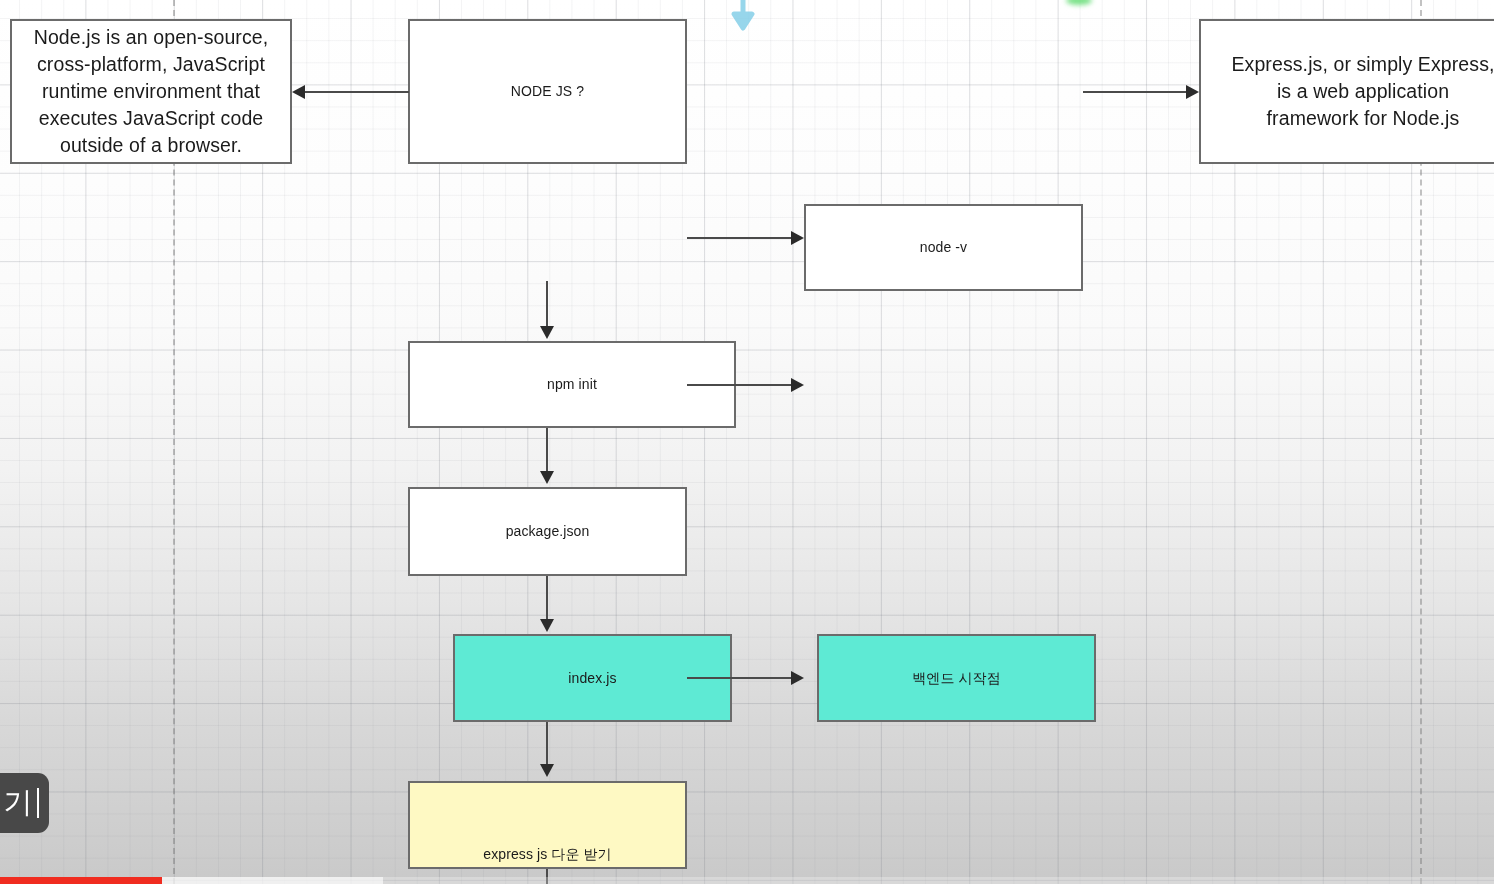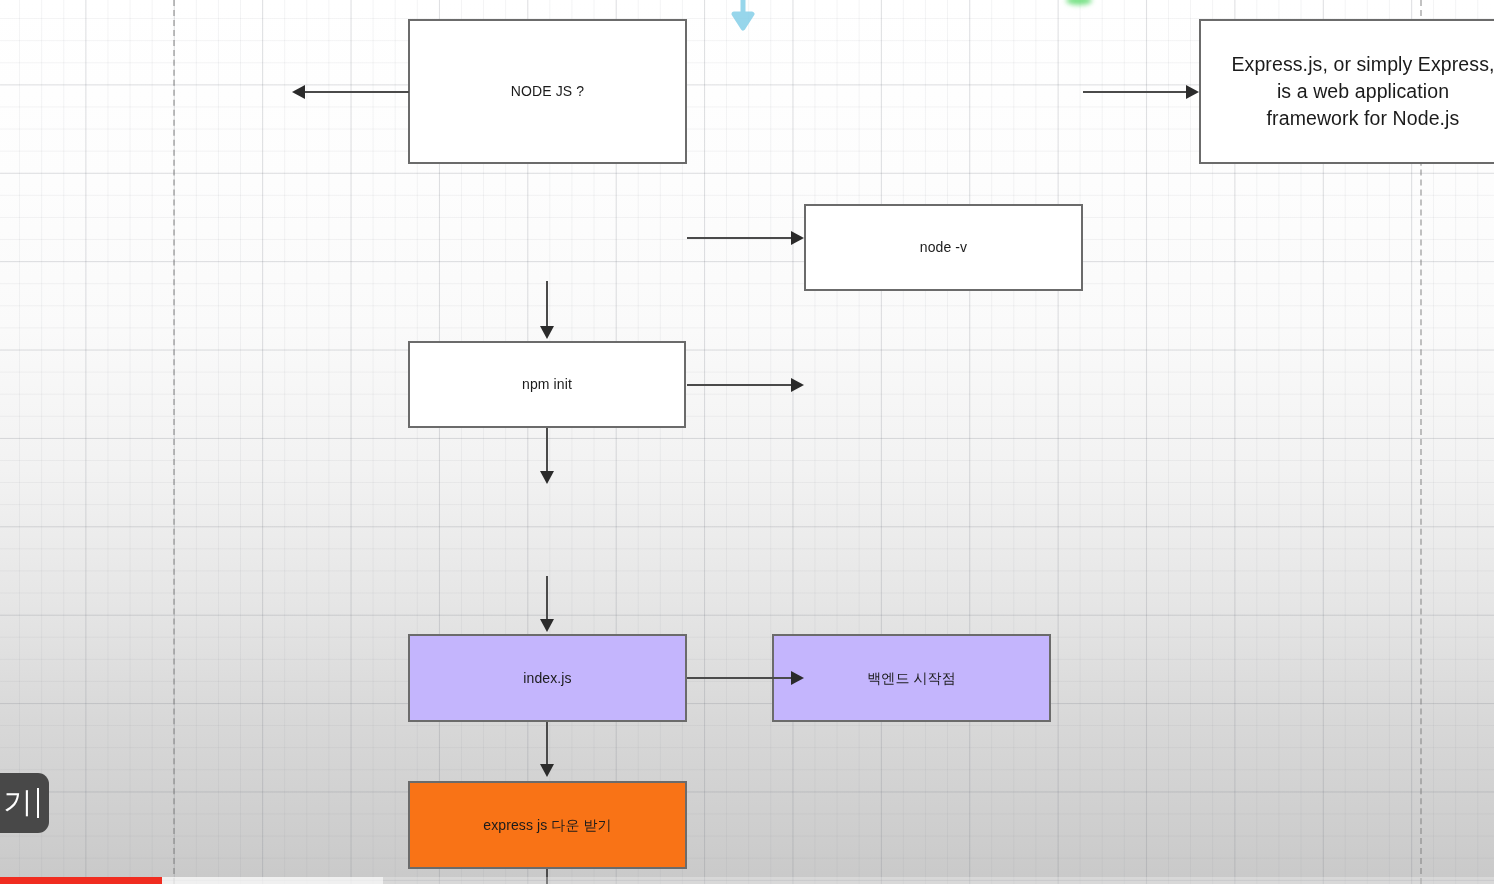--- a/index.html
+++ b/index.html
@@ -72,22 +72,22 @@
     display: flex;
     align-items: center;
     justify-content: center;
     text-align: center;
     color: #1b1b1b;
     font-size: 14px;
     line-height: 1.32;
     padding: 4px 9px;
     letter-spacing: 0.1px;
   }
-  .node.fill-light { background: #c4b5fd; }
-  .node.fill-dark  { background: #f97316; }
+  .node.fill-light { background: #5eead4; margin-left: 45px; }
+  .node.fill-dark  { background: #fef9c3; align-items: flex-end; }
   .node.multiline  { font-size: 19.5px; line-height: 1.38; }
   .node.multiline-sm { font-size: 16.5px; line-height: 1.45; }
 
   .node .txt { display: block; white-space: pre-line; }
 
   
   .edge {
     position: absolute;
     background: #4a4a4a;
   }
@@ -196,20 +196,27 @@
   <div class="grid-minor"></div>
   <div class="grid-major"></div>
   <div class="vsep" style="left:173px;"></div>
   <div class="vsep" style="left:1420px;"></div>
 
   <svg class="cyan-arrow" viewBox="0 0 24 38">
     <path d="M12 0 L12 22 M3 20 L12 34 L21 20 Z" fill="#86cfe8" stroke="#86cfe8" stroke-width="5" stroke-linejoin="round"></path>
   </svg>
   <div class="green-blob"></div>
 
+  <div class="node multiline" style="left:10px; top:19px; width:282px; height:145px;">
+    <span class="txt">Node.js is an open-source,
+cross-platform, JavaScript
+runtime environment that
+executes JavaScript code
+outside of a browser.</span>
+  </div>
 
   <div class="node" style="left:408px; top:19px; width:279px; height:145px;">
     <span class="txt">NODE JS ?</span>
   </div>
 
 
   <div class="node multiline" style="left:1199px; top:19px; width:328px; height:145px;">
     <span class="txt">Express.js, or simply Express,
 is a web application
 framework for Node.js</span>
@@ -225,31 +232,34 @@
   <div class="node" style="left:804px; top:204px; width:279px; height:87px;">
     <span class="txt">node -v</span>
   </div>
 
   <div class="edge h" style="left:687px; top:237px; width:104px;"></div>
   <div class="arrowhead right" style="left:791px; top:231px;"></div>
 
   <div class="edge v" style="left:546px; top:281px; height:47px;"></div>
   <div class="arrowhead down" style="left:540px; top:326px;"></div>
 
-  <div class="node" style="left:408px; top:341px; width:278px; height:87px;">
+  <div class="node" style="left:408px; top:341px; width:328px; height:87px;">
     <span class="txt">npm init</span>
   </div>
 
 
   <div class="edge h" style="left:687px; top:384px; width:104px;"></div>
   <div class="arrowhead right" style="left:791px; top:378px;"></div>
 
   <div class="edge v" style="left:546px; top:428px; height:45px;"></div>
   <div class="arrowhead down" style="left:540px; top:471px;"></div>
 
+  <div class="node" style="left:408px; top:487px; width:279px; height:89px;">
+    <span class="txt">package.json</span>
+  </div>
 
   <div class="edge v" style="left:546px; top:576px; height:45px;"></div>
   <div class="arrowhead down" style="left:540px; top:619px;"></div>
 
   <div class="node fill-light" style="left:408px; top:634px; width:279px; height:88px;">
     <span class="txt">index.js</span>
   </div>
 
   <div class="node fill-light" style="left:772px; top:634px; width:279px; height:88px;">
     <span class="txt">백엔드 시작점</span>

